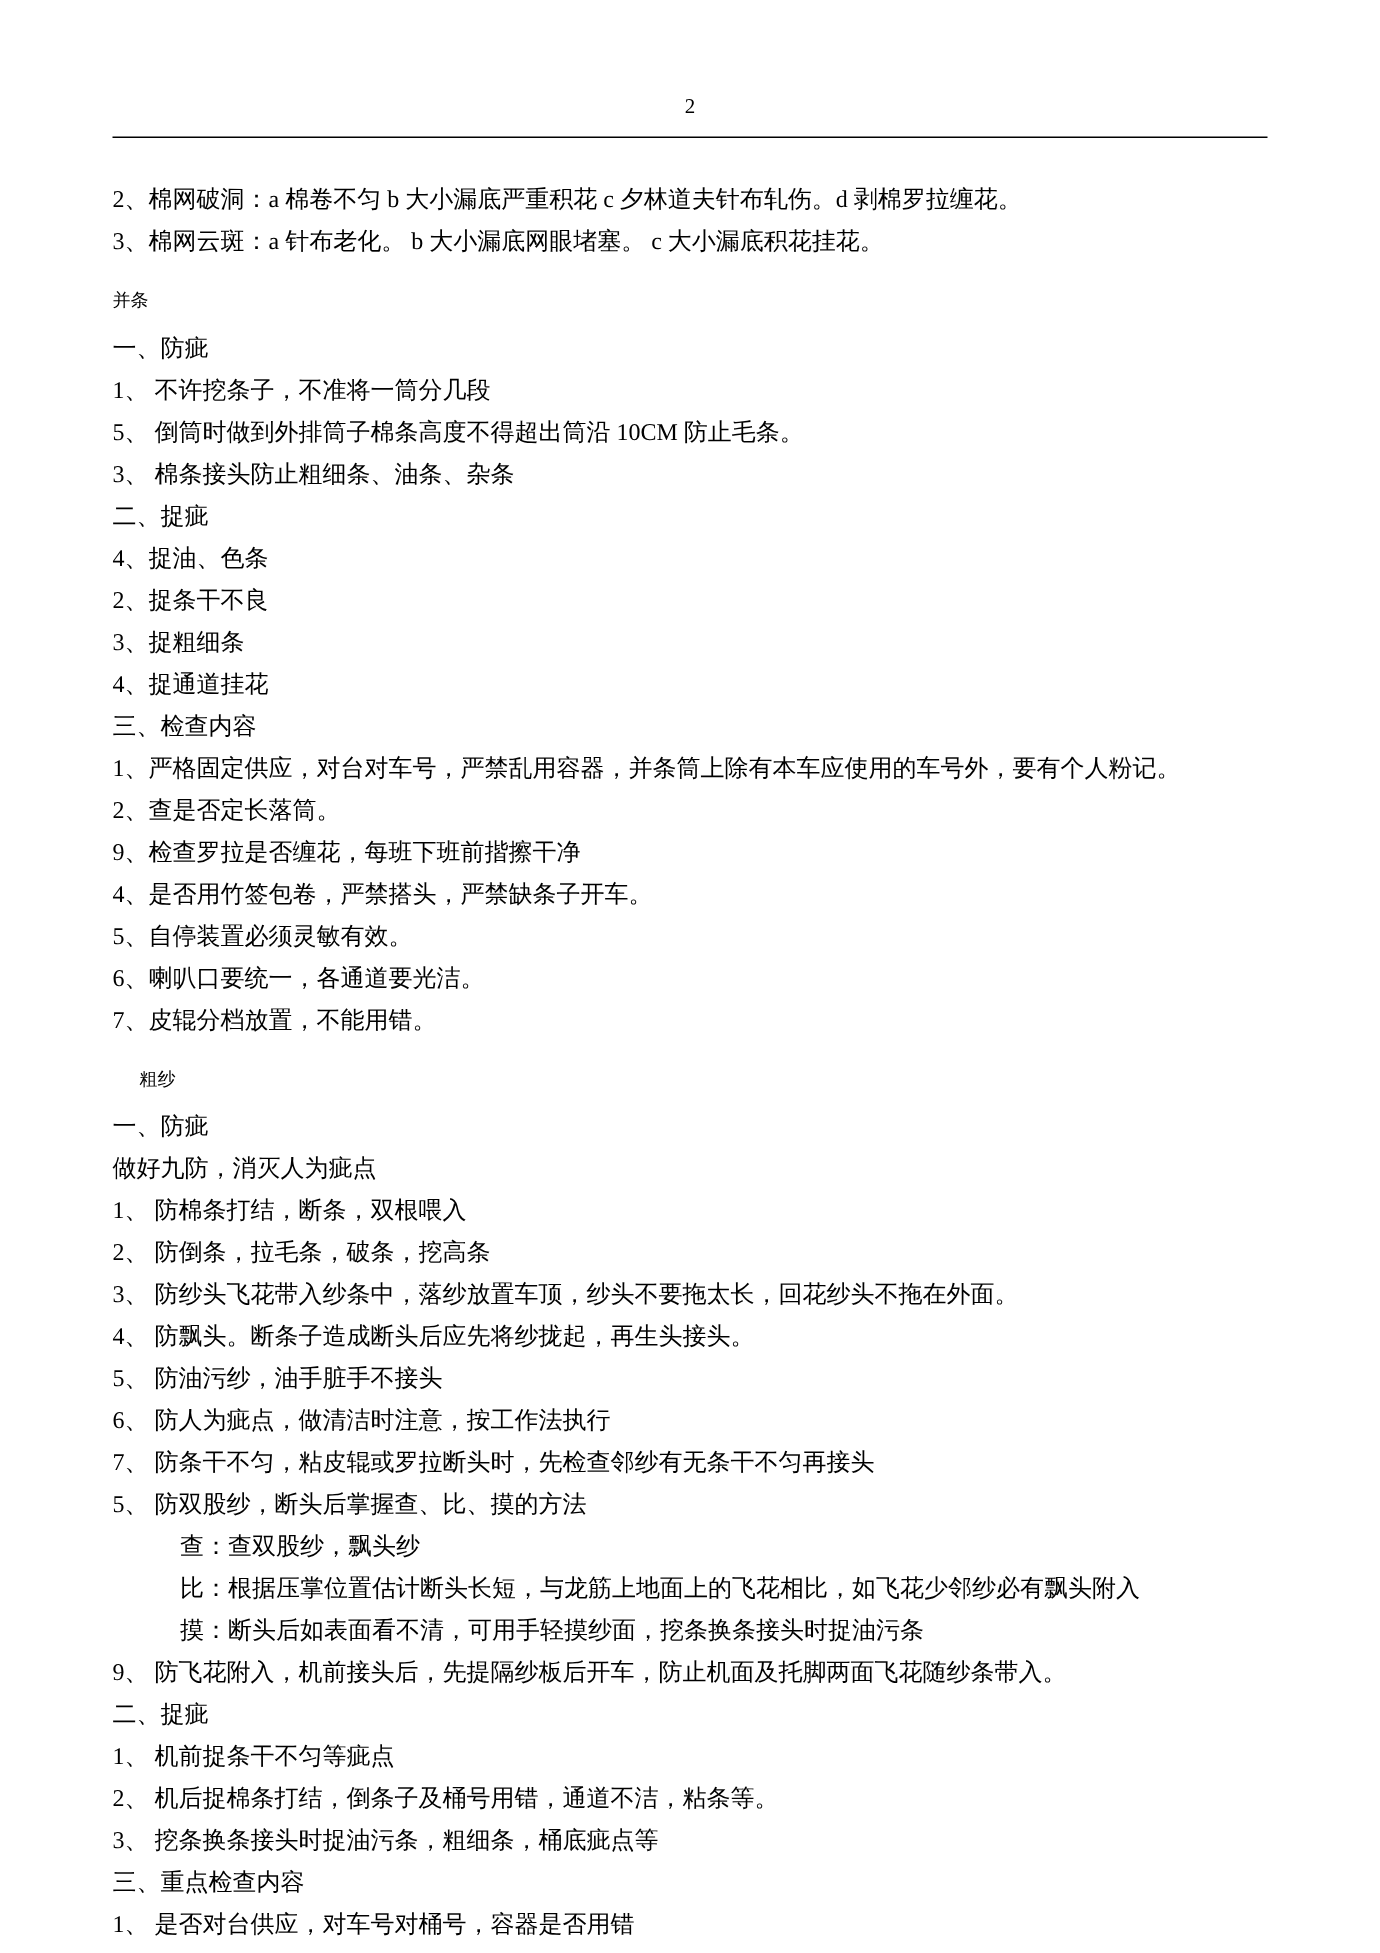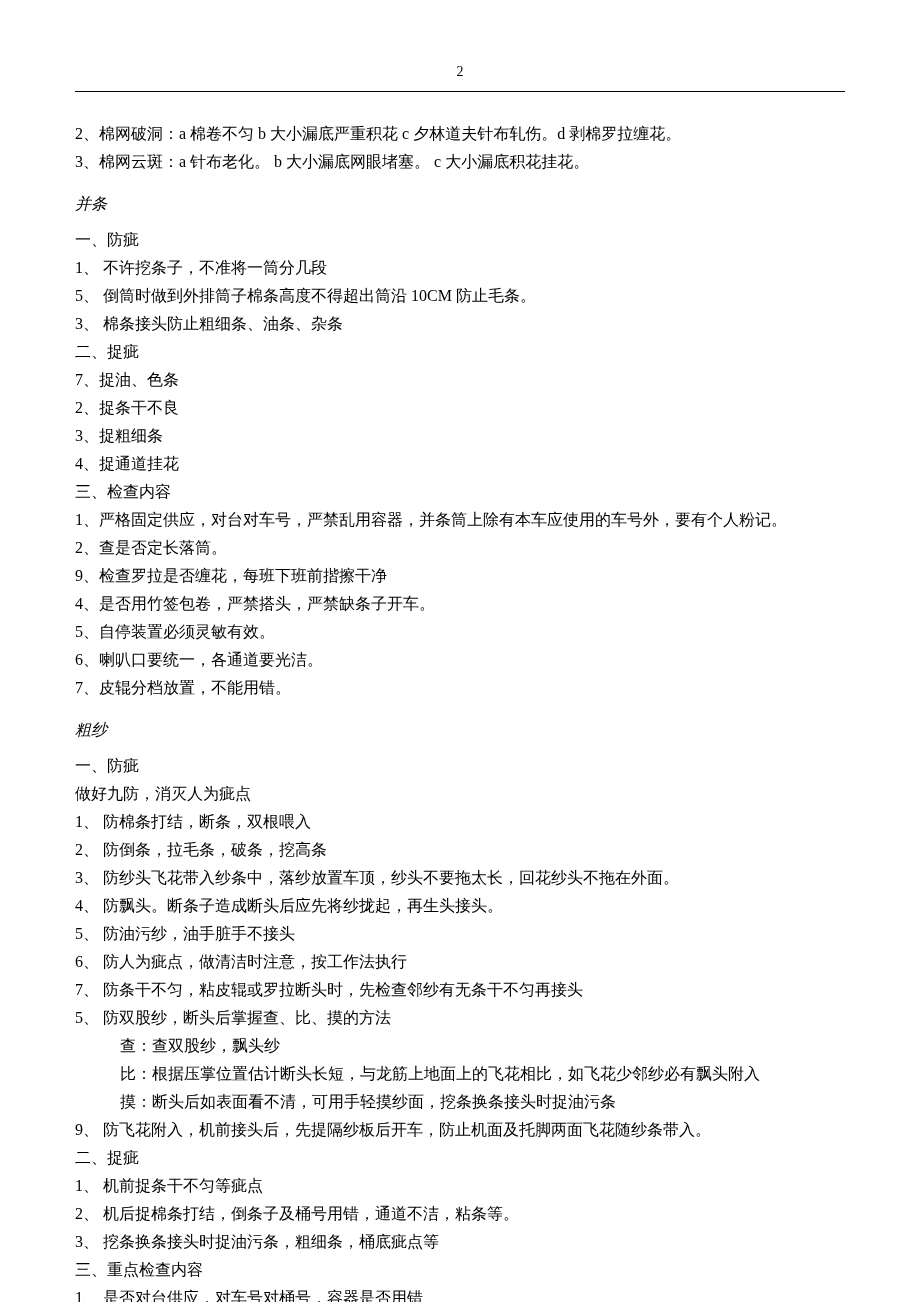--- a/index.html
+++ b/index.html
@@ -17,46 +17,46 @@
       font-size: 14px;
       margin-bottom: 6px;
     }
     .top-rule {
       border: none;
       border-top: 1.5px solid #000;
       margin-bottom: 28px;
     }
     .line { margin: 0; }
     .section-title {
-      font-size: 16px;
+      font-size: 12px;
       margin: 14px 0 8px 0;
-      font-style: italic;
     }
     .indent-section {
+      margin-left: 18px;
     }
     .sub-indent {
       margin-left: 45px;
     }
   </style>
 </head>
 <body>
 
 <div class="page-number">2</div>
 <hr class="top-rule">
 
 <p class="line">2、棉网破洞：a 棉卷不匀 b 大小漏底严重积花 c 夕林道夫针布轧伤。d 剥棉罗拉缠花。</p>
 <p class="line">3、棉网云斑：a 针布老化。 b 大小漏底网眼堵塞。 c 大小漏底积花挂花。</p>
 
 <p class="section-title">并条</p>
 <p class="line">一、防疵</p>
 <p class="line">1、 不许挖条子，不准将一筒分几段</p>
 <p class="line">5、 倒筒时做到外排筒子棉条高度不得超出筒沿 10CM 防止毛条。</p>
 <p class="line">3、 棉条接头防止粗细条、油条、杂条</p>
 <p class="line">二、捉疵</p>
-<p class="line">7、捉油、色条</p>
+<p class="line">4、捉油、色条</p>
 <p class="line">2、捉条干不良</p>
 <p class="line">3、捉粗细条</p>
 <p class="line">4、捉通道挂花</p>
 <p class="line">三、检查内容</p>
 <p class="line">1、严格固定供应，对台对车号，严禁乱用容器，并条筒上除有本车应使用的车号外，要有个人粉记。</p>
 <p class="line">2、查是否定长落筒。</p>
 <p class="line">9、检查罗拉是否缠花，每班下班前揩擦干净</p>
 <p class="line">4、是否用竹签包卷，严禁搭头，严禁缺条子开车。</p>
 <p class="line">5、自停装置必须灵敏有效。</p>
 <p class="line">6、喇叭口要统一，各通道要光洁。</p>

